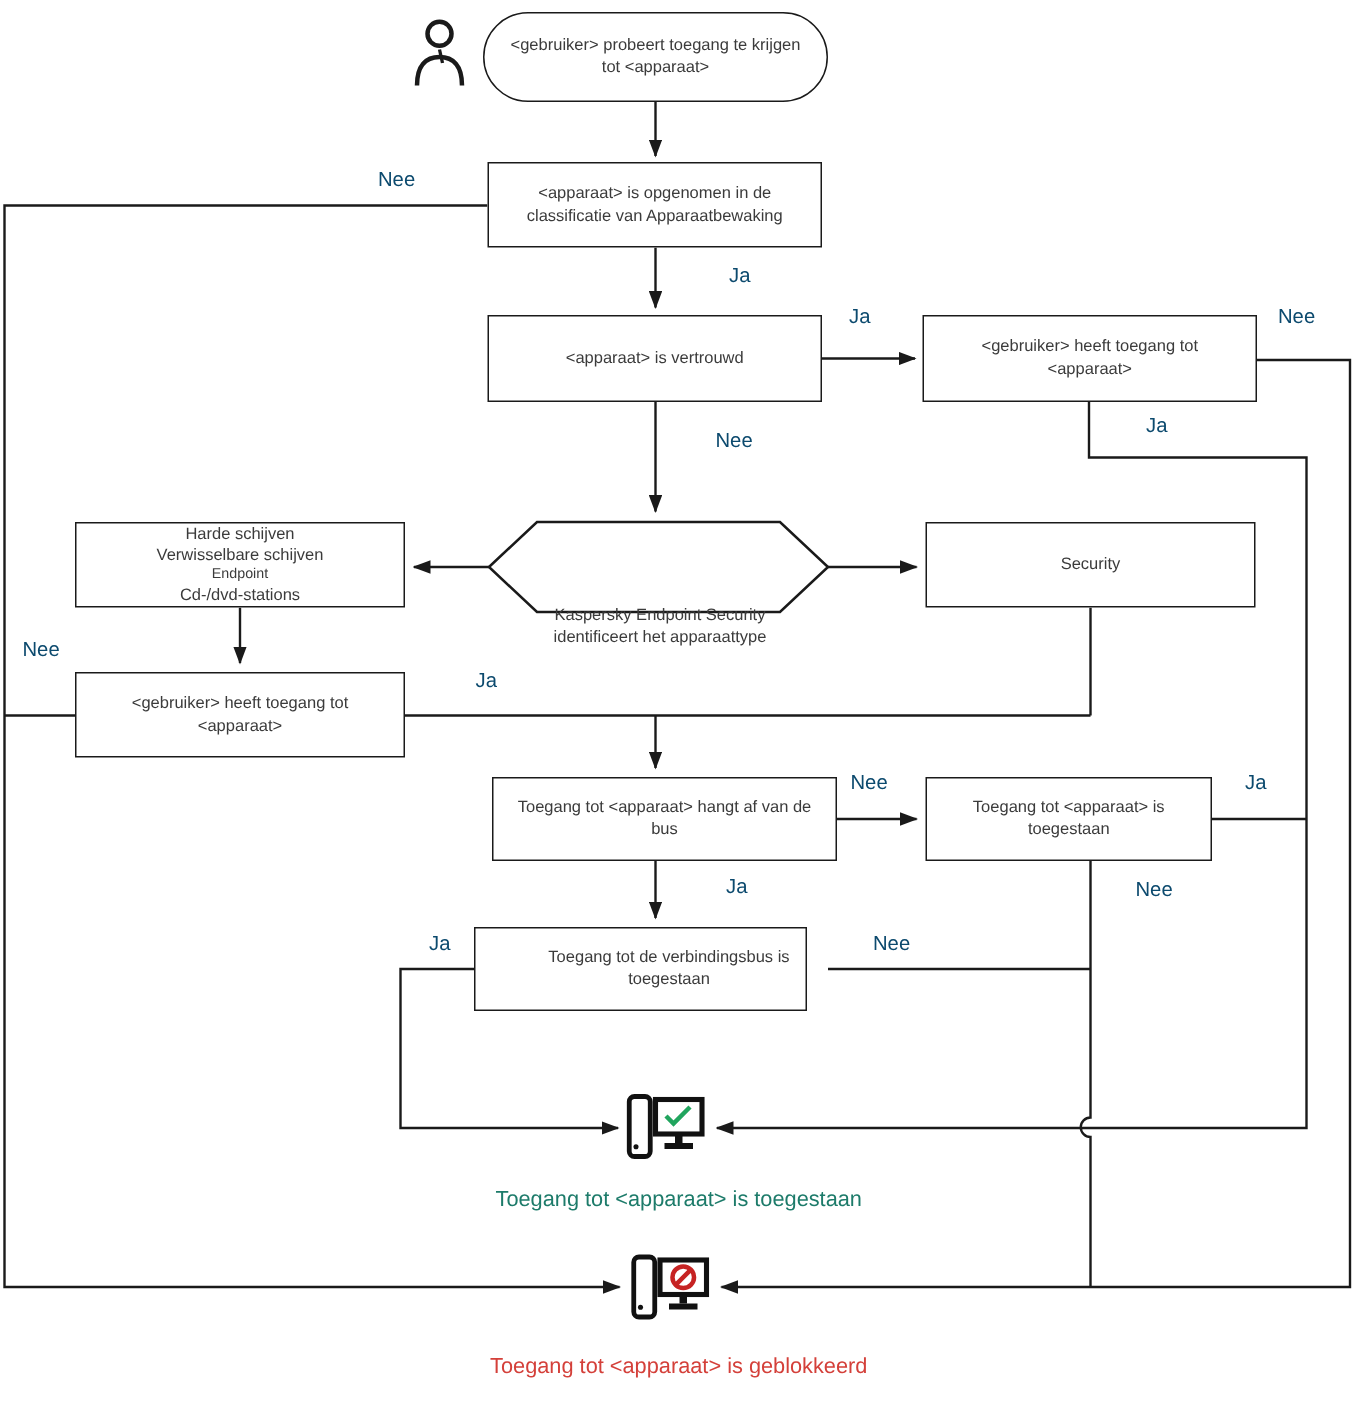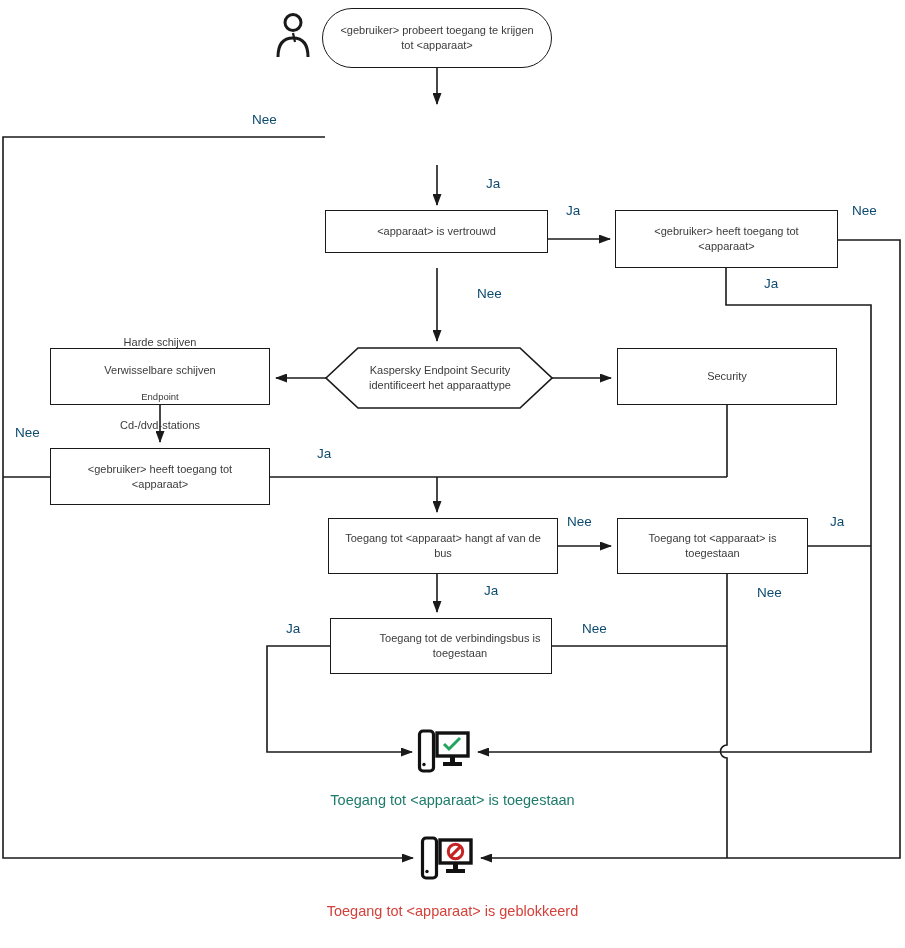--- a/index.html
+++ b/index.html
@@ -9,28 +9,28 @@
   }
   svg.wires{position:absolute;left:0;top:0;width:905px;height:948px;}
   .box{
     position:absolute;box-sizing:border-box;border:1.7px solid #1a1a1a;background:#fff;
     display:flex;flex-direction:column;align-items:center;justify-content:center;
     text-align:center;font-size:11px;line-height:1.35;color:#3b3b3b;padding:2px 10px;
   }
   .stadium{border-radius:31px;}
   .hextext{
     position:absolute;display:flex;align-items:center;justify-content:center;text-align:center;
-    font-size:11px;line-height:1.35;color:#3b3b3b;background:transparent;border:none;
+    font-size:11px;line-height:1.35;color:#3b3b3b;background:transparent;border:none;margin-top:40px;
   }
   .lbl{position:absolute;font-size:13.5px;color:#0c4a6e;}
   .result{position:absolute;left:0;width:905px;text-align:center;font-size:14.5px;}
   .result.ok{color:#1d7b6a;}
   .result.blocked{color:#d4403a;}
   .icon{position:absolute;}
-  .devices div{line-height:1.3;margin-top:14px;}
+  .devices div{line-height:1.3;}
   .devices div:nth-child(3){font-size:9.5px;}
 </style>
 </head>
 <body>
 
 <div class="canvas">
 
   <svg class="wires" viewBox="0 0 905 948">
     <defs>
       <marker id="arr" markerWidth="12" markerHeight="9" refX="11" refY="4.5" orient="auto" markerUnits="userSpaceOnUse">
@@ -67,22 +67,25 @@
       <circle cx="19" cy="11.5" r="8" fill="none" stroke="#1a1a1a" stroke-width="3"></circle>
       <path d="M4,46 C4,32.5 10,27 19,27 C28,27 34,32.5 34,46" fill="none" stroke="#1a1a1a" stroke-width="3"></path>
       <path d="M19,22 L21,31" fill="none" stroke="#1a1a1a" stroke-width="2.2"></path>
     </svg>
   </div>
 
   <div class="box stadium" style="left:322px;top:8px;width:230px;height:60px;">
     <span>&lt;gebruiker&gt; probeert toegang te krijgen tot &lt;apparaat&gt;</span>
   </div>
 
+  <div class="box" style="left:325px;top:108px;width:223px;height:57px;">
+    <span>&lt;apparaat&gt; is opgenomen in de classificatie van Apparaatbewaking</span>
+  </div>
 
-  <div class="box" style="left:325px;top:210px;width:223px;height:43px;">
+  <div class="box" style="left:325px;top:210px;width:223px;height:58px;">
     <span>&lt;apparaat&gt; is vertrouwd</span>
   </div>
 
   <div class="box" style="left:615px;top:210px;width:223px;height:58px;">
     <span>&lt;gebruiker&gt; heeft toegang tot &lt;apparaat&gt;</span>
   </div>
 
   <div class="hextext" style="left:350px;top:348px;width:180px;height:60px;">
     <span>Kaspersky Endpoint Security identificeert het apparaattype</span>
   </div>
@@ -103,21 +106,21 @@
   </div>
 
   <div class="box" style="left:328px;top:518px;width:230px;height:56px;">
     <span>Toegang tot &lt;apparaat&gt; hangt af van de bus</span>
   </div>
 
   <div class="box" style="left:617px;top:518px;width:191px;height:56px;">
     <span>Toegang tot &lt;apparaat&gt; is toegestaan</span>
   </div>
 
-  <div class="box" style="left:330px;top:618px;width:222px;height:56px;padding-left:48px;">
+  <div class="box" style="left:316px;top:618px;width:222px;height:56px;padding-left:48px;">
     <span>Toegang tot de verbindingsbus is toegestaan</span>
   </div>
 
   <span class="lbl" style="left:252px;top:112px;">Nee</span>
   <span class="lbl" style="left:486px;top:176px;">Ja</span>
   <span class="lbl" style="left:566px;top:203px;">Ja</span>
   <span class="lbl" style="left:477px;top:286px;">Nee</span>
   <span class="lbl" style="left:852px;top:203px;">Nee</span>
   <span class="lbl" style="left:764px;top:276px;">Ja</span>
   <span class="lbl" style="left:15px;top:425px;">Nee</span>

